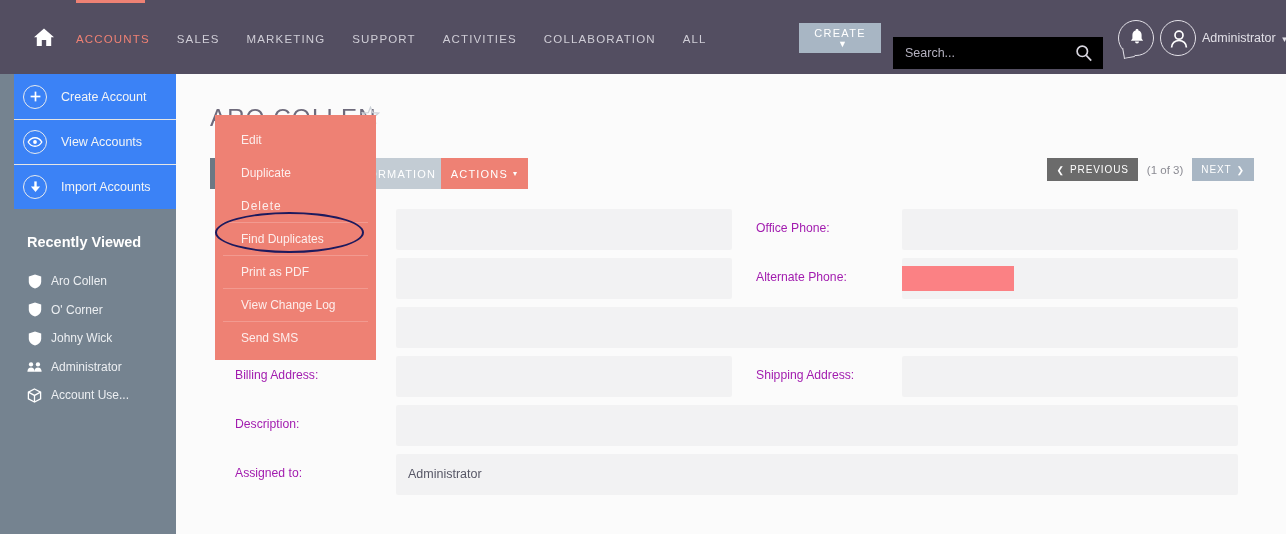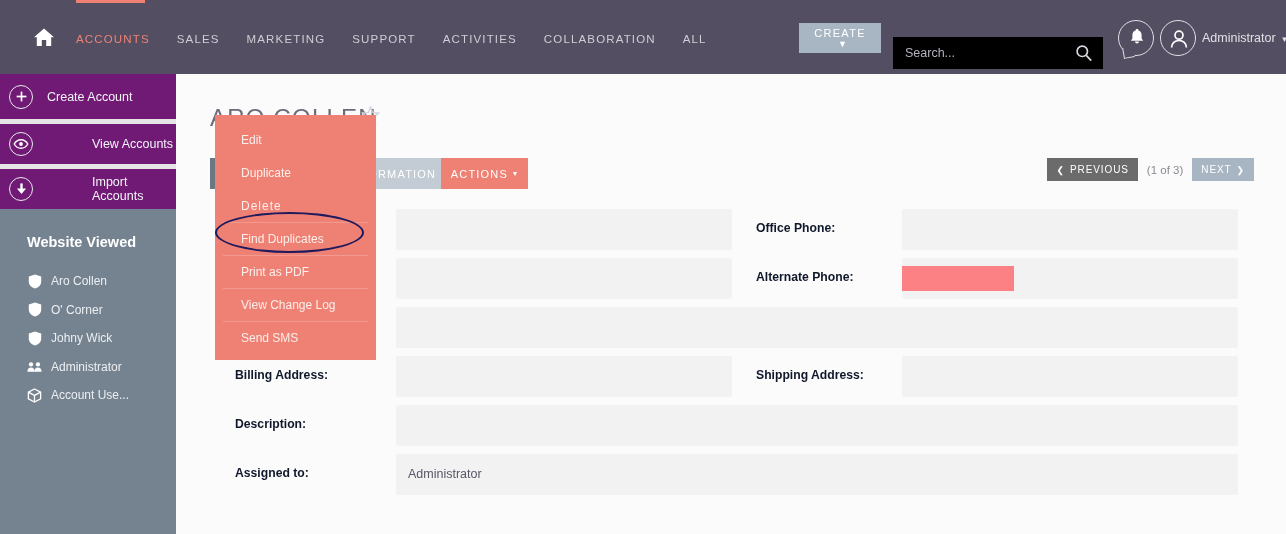--- a/index.html
+++ b/index.html
@@ -77,26 +77,26 @@
     position: absolute; left: 1202px; top: 31px;
     color: #e2e0e7; font-size: 12.5px; cursor: pointer; white-space: nowrap;
   }
   .admin-label .caret { font-size: 9px; margin-left: 3px; }
 
   
   .sidebar {
     position: absolute; left: 0; top: 74px; width: 176px; height: 460px;
     background: #758390;
   }
-  .sb-actions { background: #701a75; }
+  .sb-actions { background: #3b82f6; margin-left: 14px; }
   .sb-item {
     position: relative; height: 45px; display: flex; align-items: center;
     padding-left: 9px; cursor: pointer;
   }
-  .sb-item + .sb-item { border-top: 5px solid #e5e5e5; gap: 45px; }
+  .sb-item + .sb-item { border-top: 1px solid #e5e5e5; }
   .sb-ring {
     width: 24px; height: 24px; border: 1.6px solid #e8ebee;
     border-radius: 50%; color: #ffffff; flex: none;
     display: flex; align-items: center; justify-content: center;
   }
   .sb-label {
     margin-left: 14px; color: #f2f4f6; font-size: 12.5px; font-weight: 400;
   }
 
   .recent-title {
@@ -189,21 +189,21 @@
   }
   .pg-btn .chev { font-size: 9px; }
   .pg-prev .chev { margin-right: 5px; }
   .pg-next .chev { margin-left: 5px; }
 
   
   .form { position: absolute; left: 34px; top: 131px; width: 1044px; }
   .row { position: relative; height: 49px; }
   .lbl {
     position: absolute; top: 16px;
-    color: #0f172a; font-size: 12.2px; font-weight: bold; white-space: nowrap;
+    color: #a21caf; font-size: 12.2px; font-weight: normal; white-space: nowrap;
   }
   .lbl-l { left: 25px; }
   .lbl-r { left: 546px; }
   .val {
     position: absolute; top: 4px; height: 41px;
     background: #f2f2f3; border-radius: 2px;
   }
   .val-l { left: 186px; width: 336px; }
   .val-r { left: 692px; width: 336px; }
   .val-wide { left: 186px; width: 842px; }
@@ -305,21 +305,21 @@
         <span class="sb-ring">
           <svg width="13" height="14" viewBox="0 0 13 14" fill="currentColor">
             <rect x="5.3" y="1.4" width="2.4" height="7"></rect>
             <path d="M6.5 12 L1.9 6.6 L11.1 6.6 Z"></path>
           </svg>
         </span>
         <span class="sb-label">Import Accounts</span>
       </div>
     </div>
 
-    <div class="recent-title">Website Viewed</div>
+    <div class="recent-title">Recently Viewed</div>
 
     <div class="recent-list">
 
       <div class="rec-item">
         <span class="rec-ico">
           <svg width="14" height="15" viewBox="0 0 14 15" fill="currentColor">
             <path d="M7 0.6 L13.2 2.6 V7.5 C13.2 11 10.6 13.4 7 14.4 C3.4 13.4 0.8 11 0.8 7.5 V2.6 Z"></path>
           </svg>
         </span>
         <span class="rec-label">Aro Collen</span>

